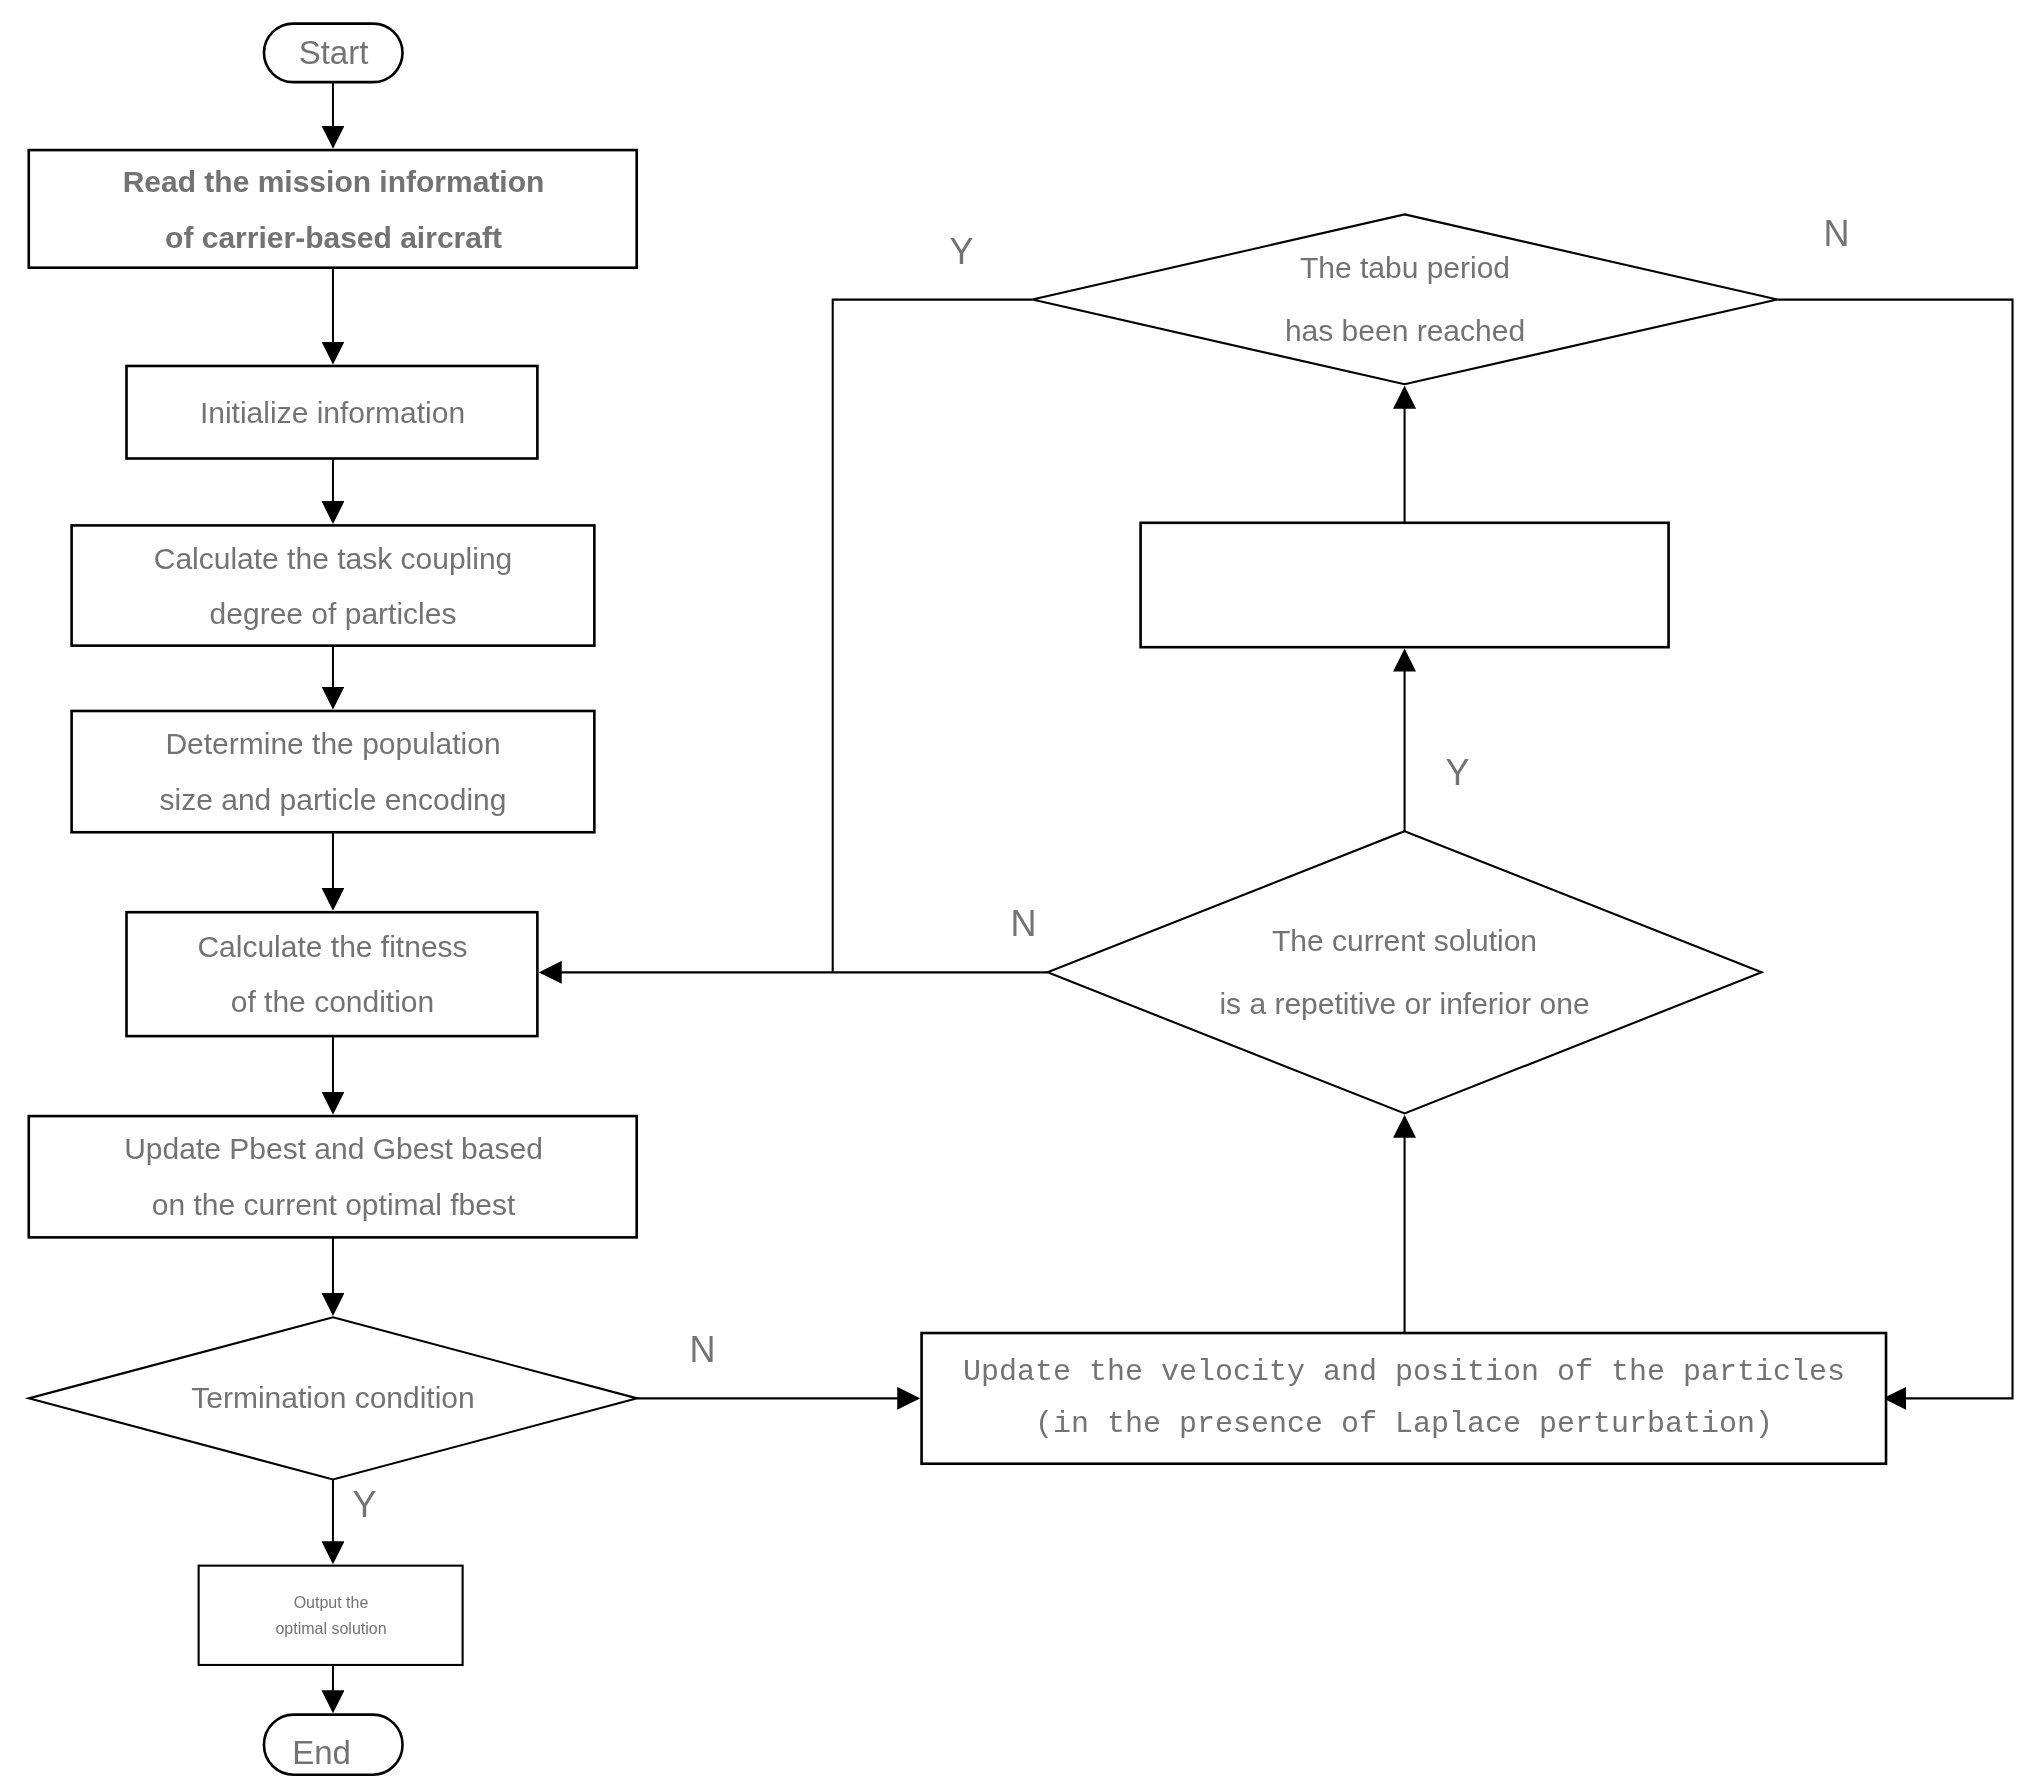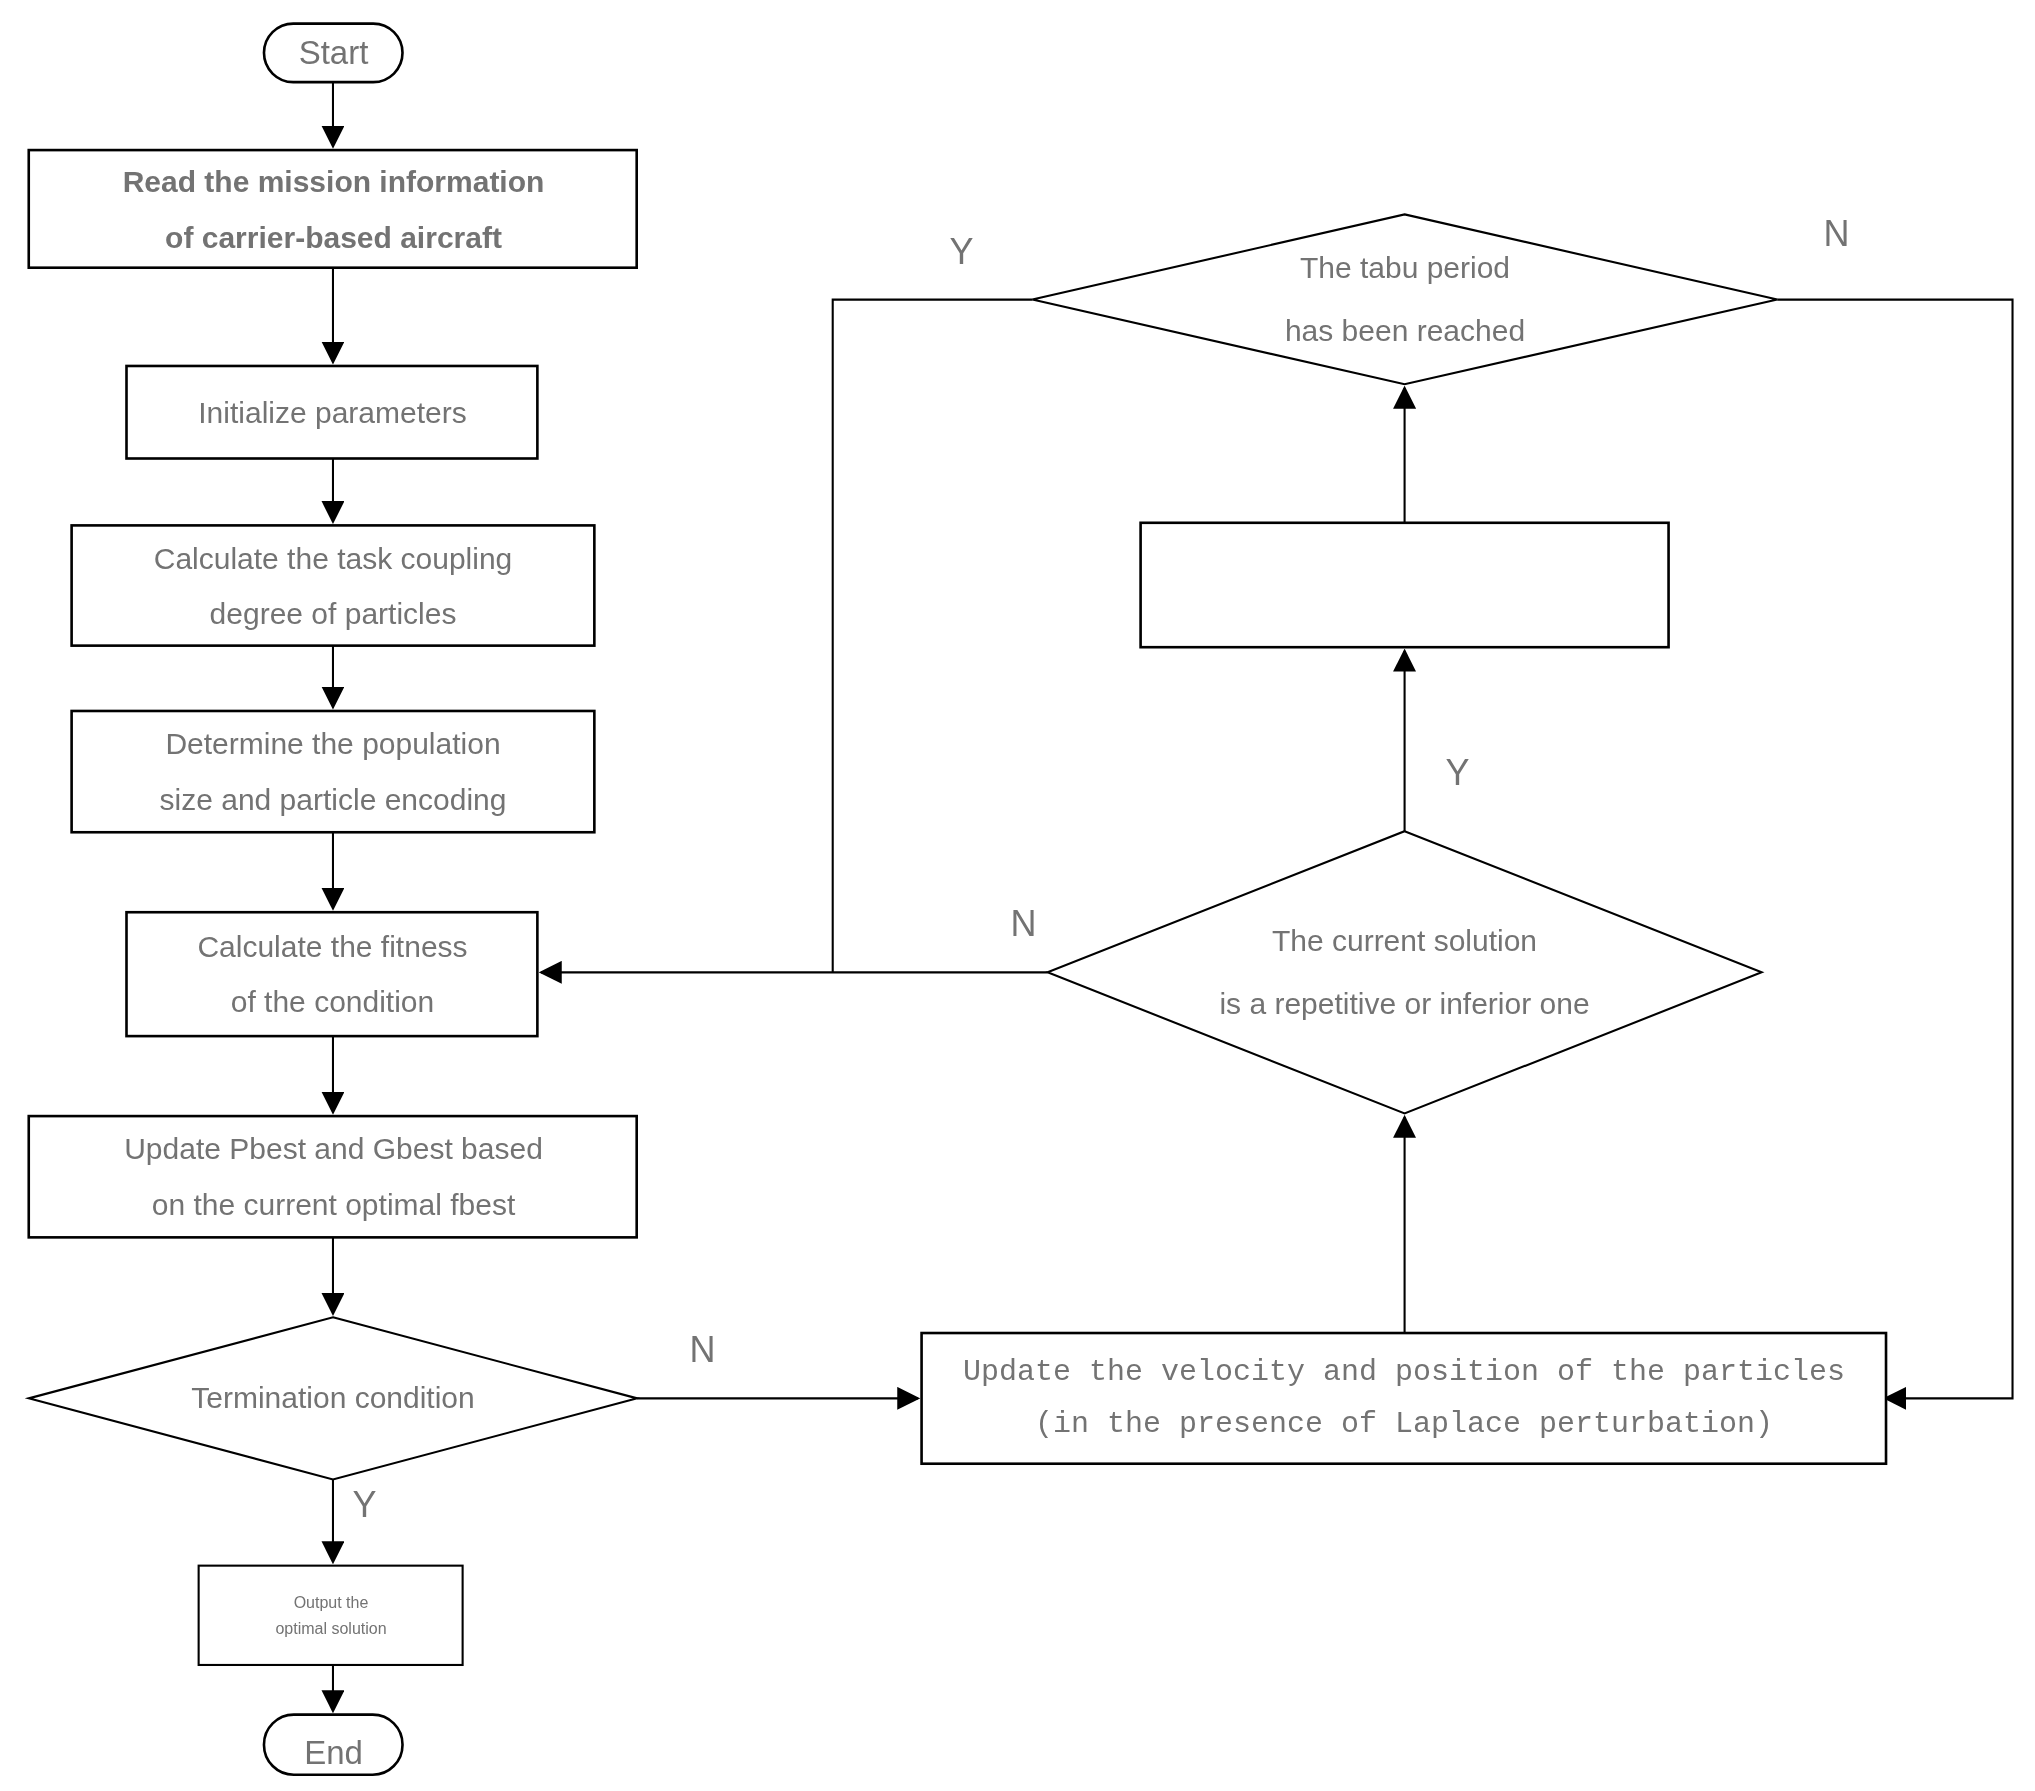--- a/index.html
+++ b/index.html
@@ -87,40 +87,40 @@
       <polygon points="2687,1590 3370,1860 2687,2130 2004,1860" stroke-width="4"></polygon>
       <rect x="1763" y="2550" width="1845" height="250"></rect>
     </g>
   </svg>
 
   <div class="lbl terminal" style="left:264px; top:23.5px; width:139px; height:59px;">Start</div>
 
   <div class="lbl" style="left:37px; top:157px; width:593px; height:105px;font-weight:bold;">Read the mission information
 of carrier-based aircraft</div>
 
-  <div class="lbl" style="left:131px; top:369px; width:403px; height:87px;">Initialize parameters</div>
+  <div class="lbl" style="left:131px; top:369px; width:403px; height:87px;">Initialize information</div>
 
   <div class="lbl" style="left:78px; top:530px; width:510px; height:112px;">Calculate the task coupling
 degree of particles</div>
 
   <div class="lbl" style="left:78px; top:715px; width:510px; height:113px;">Determine the population
 size and particle encoding</div>
 
   <div class="lbl" style="left:131px; top:916px; width:403px; height:116px;">Calculate the fitness
 of the condition</div>
 
   <div class="lbl" style="left:37px; top:1120px; width:593px; height:113px;">Update Pbest and Gbest based
 on the current optimal fbest</div>
 
   <div class="lbl" style="left:78px; top:1338px; width:510px; height:120px;">Termination condition</div>
 
   <div class="lbl small" style="left:204px; top:1570px; width:254px; height:91px;">Output the
 optimal solution</div>
 
-  <div class="lbl terminal" style="left:264px; top:1715px; width:139px; height:76px;">End</div>
+  <div class="lbl terminal" style="left:252px; top:1715px; width:139px; height:76px;">End</div>
 
   <div class="lbl diamond-lbl" style="left:1098px; top:222px; width:614px; height:154px;">The tabu period
 has been reached</div>
 
 
   <div class="lbl diamond-lbl" style="left:1074px; top:844px; width:661px; height:256px;">The current solution
 is a repetitive or inferior one</div>
 
   <div class="lbl wide" style="left:936px; top:1339px; width:936px; height:118px;">Update the velocity and position of the particles
 (in the presence of Laplace perturbation)</div>

